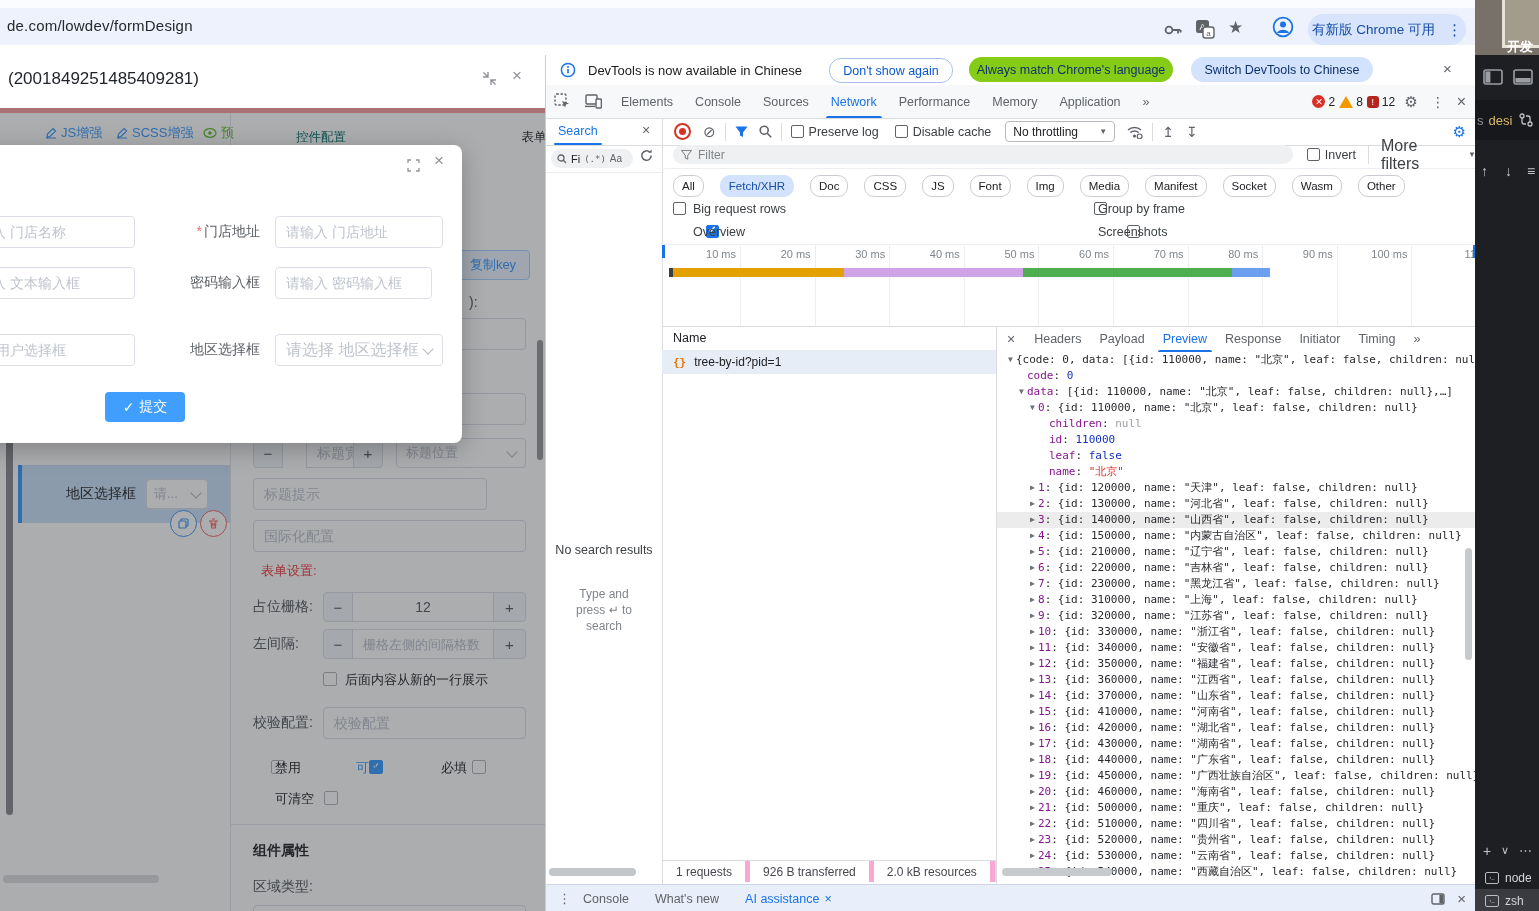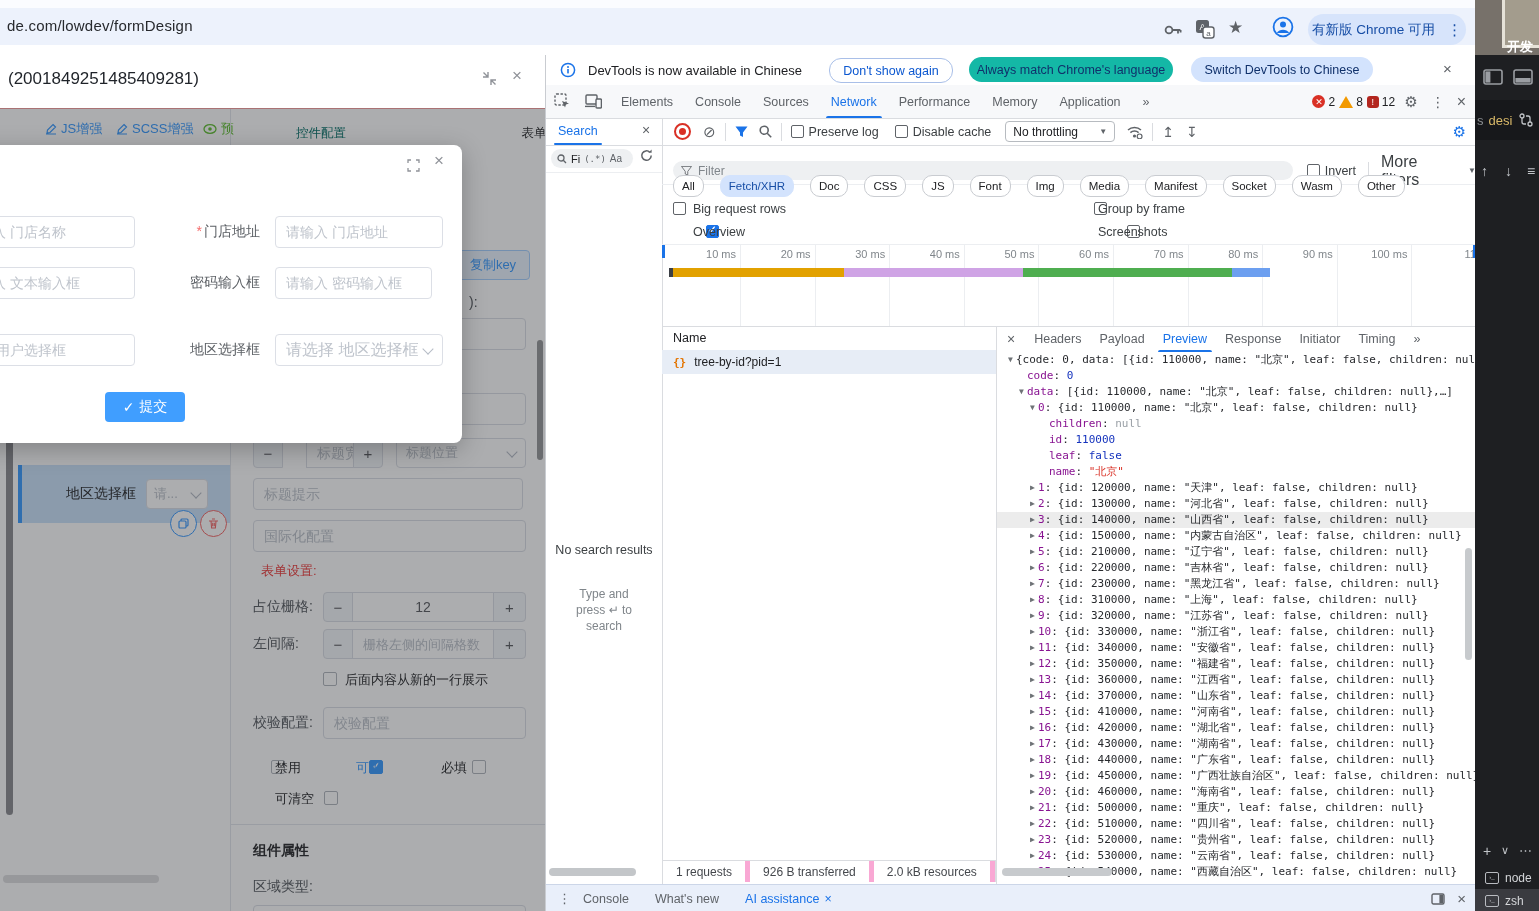--- a/index.html
+++ b/index.html
@@ -12,21 +12,21 @@
   #url-text{left:7px;top:9px;font-size:15px;color:#27292d;letter-spacing:.2px}
   .tbicon{color:#5f6368}
   #update-pill{left:1308px;top:6px;width:158px;height:31px;border-radius:16px;background:#d7e4fb;
     display:flex;align-items:center;justify-content:center;gap:12px;color:#174ea6;font-size:13.5px}
   
   #page{left:0;top:45px;width:545px;height:866px;background:#fff}
   #page-titlebar{left:0;top:10px;width:545px;height:53px}
   #page-title{left:8px;top:14px;font-size:17px;color:#1f2329}
   #page-content{left:0;top:63px;width:545px;height:803px;background:#fff;overflow:hidden}
   .dim{position:absolute;inset:0;background:rgba(18,20,26,.35);z-index:5}
-  #page-toolbar{left:0;top:0;width:545px;height:40px;border-top:1px solid #fca5a5;border-bottom:1px solid #e4e7ed;background:#fff}
+  #page-toolbar{left:0;top:0;width:545px;height:40px;border-top:5px solid #fca5a5;border-bottom:1px solid #e4e7ed;background:#fff}
   .plink{display:inline-flex;align-items:center;gap:4px;font-size:13px;color:#409eff}
   .pgreen{color:#67c23a}
   .ptab{font-size:14px}
   
   .el-input{box-sizing:border-box;height:32px;border:1px solid #dcdfe6;border-radius:4px;background:#fff;
     font-size:14px;color:#606266;padding:0 10px;font-family:"Liberation Sans",sans-serif;width:100%}
   .el-input::placeholder{color:#bfc4cc}
   .ph{color:#bfc4cc}
   .lab{font-size:14px;color:#5d6166}
   .chev{display:inline-block;width:7px;height:7px;border-right:1.5px solid #b6bcc6;border-bottom:1.5px solid #b6bcc6;transform:rotate(45deg);margin-top:-3px}
@@ -177,21 +177,21 @@
       <input class="a el-input" readonly="" style="left: 22px; top: 245px; width: 273px;">
 
       <span class="a stepbtn" style="left:22px;top:290px;width:30px;height:30px;border-radius:4px 0 0 4px">−</span>
       <input class="a el-input" readonly="" style="left: 51px; top: 290px; width: 72px; height: 30px; border-radius: 0px; text-align: center; margin-left: 24px;" placeholder="标题宽度">
       <span class="a stepbtn" style="left:122px;top:290px;width:30px;height:30px;border-radius:0 4px 4px 0">+</span>
       <span class="a" style="box-sizing:border-box;left:165px;top:290px;width:130px;height:30px;border:1px solid #dcdfe6;border-radius:4px;display:flex;align-items:center;justify-content:space-between;padding:0 9px">
         <span class="ph">标题位置</span>
           <span class="chev"></span>
       </span>
 
-      <input class="a el-input" readonly="" style="left: 22px; top: 330px; width: 270px;" placeholder="标题提示">
+      <input class="a el-input" readonly="" style="left: 22px; top: 330px; width: 234px;" placeholder="标题提示">
       <input class="a el-input" readonly="" style="left: 22px; top: 372px; width: 273px;" placeholder="国际化配置">
 
       <span class="a" style="left:30px;top:414px;color:#ef4444">表单设置:</span>
 
       <span class="a lab" style="left:22px;top:450px">占位栅格:</span>
       <span class="a stepbtn" style="left:92px;top:444px;width:30px;height:30px;border-radius:4px 0 0 4px">−</span>
       <input class="a el-input" readonly="" style="left: 121px; top: 444px; width: 142px; height: 30px; border-radius: 0px; text-align: center; color: rgb(96, 98, 102);" value="12">
       <span class="a stepbtn" style="left:262px;top:444px;width:33px;height:30px;border-radius:0 4px 4px 0">+</span>
 
       <span class="a lab" style="left:22px;top:487px">左间隔:</span>
@@ -261,21 +261,21 @@
   <div class="a" style="left:0;top:0;width:930px;height:30px;border-bottom:1px solid #eceef1">
     <span class="a" style="left:14px;top:7px">
       <svg width="16" height="16" viewBox="0 0 16 16">
           <circle cx="8" cy="8" r="6.6" fill="none" stroke="#1a73e8" stroke-width="1.5"></circle>
           <rect x="7.2" y="7" width="1.6" height="4.4" fill="#1a73e8"></rect>
           <circle cx="8" cy="4.9" r="1" fill="#1a73e8"></circle>
         </svg>
     </span>
     <span class="a" style="left:42px;top:8px;font-size:13px;color:#202124">DevTools is now available in Chinese</span>
     <span class="a" style="left:283px;top:3px;width:122px;height:23px;border:1px solid #a9bfe8;border-radius:12px;display:flex;align-items:center;justify-content:center;color:#0b57d0;font-size:12.5px">Don't show again</span>
-    <span class="a" style="left:423px;top:2px;width:204px;height:25px;background:#14b8a6;border-radius:13px;display:flex;align-items:center;justify-content:center;color:#10316b;font-size:12.5px">Always match Chrome's language</span>
+    <span class="a" style="left:423px;top:2px;width:204px;height:25px;background:#84cc16;border-radius:13px;display:flex;align-items:center;justify-content:center;color:#10316b;font-size:12.5px">Always match Chrome's language</span>
     <span class="a" style="left:645px;top:2px;width:182px;height:25px;background:#d3e3fd;border-radius:13px;display:flex;align-items:center;justify-content:center;color:#10316b;font-size:12.5px">Switch DevTools to Chinese</span>
     <span class="a" style="left:897px;top:5px;color:#5f6368;font-size:15px">×</span>
   </div>
 
   <div class="a" style="left:0;top:30px;width:930px;height:33px;background:#f7f8fa;border-bottom:1px solid #dadce0;display:flex;align-items:stretch">
     <span style="display:flex;align-items:center;padding:0 6px 0 8px">
       <svg width="17" height="17" viewBox="0 0 17 17">
           <rect x="1" y="1" width="11" height="11" rx="1.5" fill="none" stroke="#5f6368" stroke-width="1.4" stroke-dasharray="2.4 1.6"></rect>
           <path d="M8 8l7 2.6-3 1-1 3z" fill="#5f6368"></path>
         </svg>
@@ -376,21 +376,21 @@
           <circle cx="7.5" cy="11" r="1.6" fill="#5f6368"></circle>
           <circle cx="12.6" cy="11.4" r="2.4" fill="none" stroke="#5f6368" stroke-width="1.2"></circle>
         </svg>
     </span>
     <span class="dtdiv" style="height:18px;margin:0 9px"></span>
     <span style="color:#5f6368;font-size:14px">↥</span>
     <span style="margin-left:12px;color:#5f6368;font-size:14px">↧</span>
     <span style="margin-left:auto;margin-right:10px;color:#1a73e8;font-size:15px">⚙</span>
   </div>
 
-  <div class="a" style="left:116px;top:102px;width:814px;height:27px;border-bottom:1px solid #eceef1;display:flex;align-items:center">
+  <div class="a" style="left:116px;top:86px;width:814px;height:27px;border-bottom:1px solid #eceef1;display:flex;align-items:center">
     <span style="box-sizing:border-box;margin-left:11px;width:620px;height:19px;background:#eef0f2;border-radius:10px;display:inline-flex;align-items:center;gap:6px;padding:0 8px">
       <svg width="11" height="10" viewBox="0 0 13 12">
           <path d="M.5.5h12L8 6.5V11l-3-1.4V6.5z" fill="none" stroke="#5f6368"></path>
         </svg>
       <span style="font-size:12px;color:#80868b">Filter</span>
     </span>
     <span class="dcb" style="margin-left:14px"></span>
     <span style="margin-left:5px;font-size:12.5px">Invert</span>
     <span class="dtdiv" style="height:18px;margin:0 12px"></span>
     <span style="font-size:16px">More filters</span>

